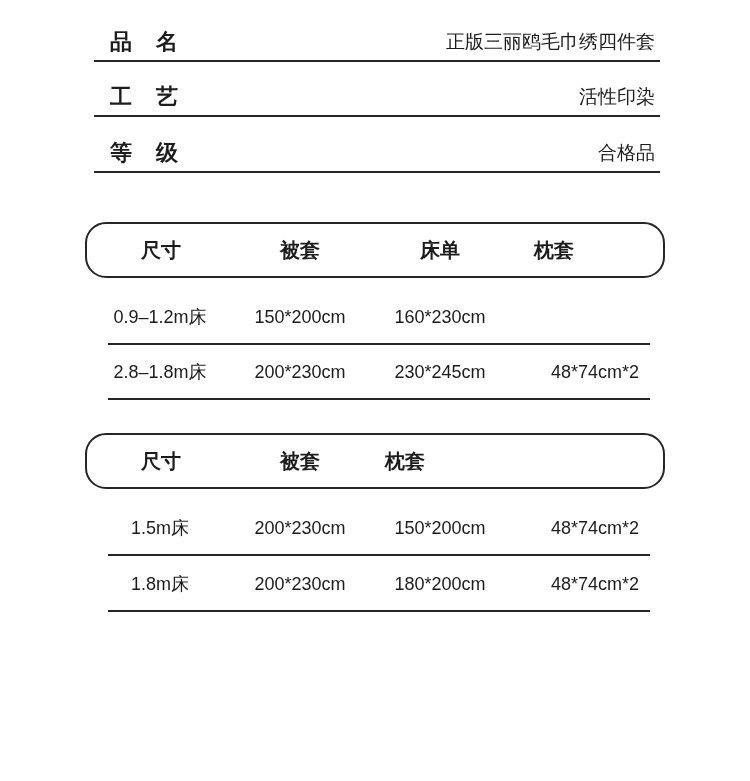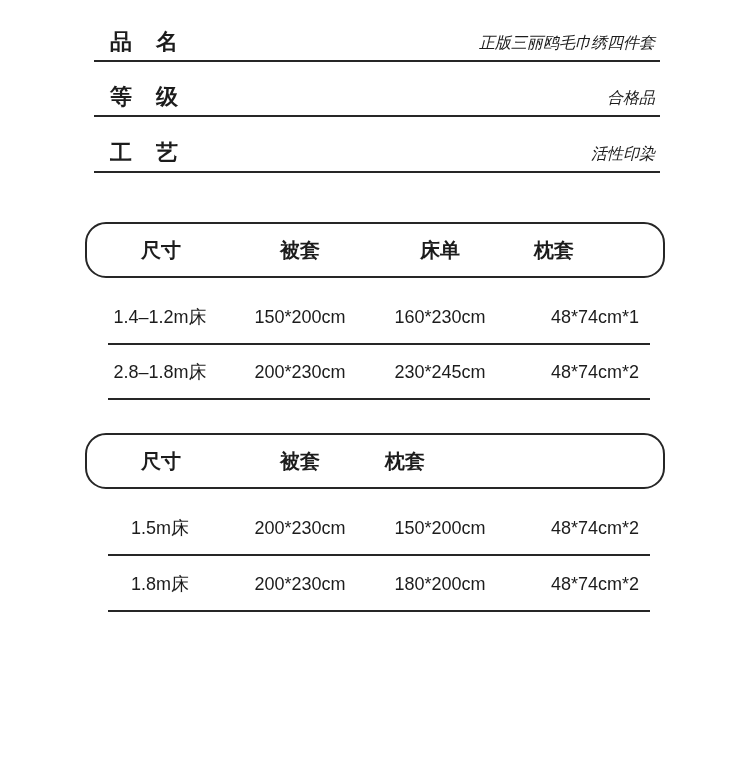--- a/index.html
+++ b/index.html
@@ -34,24 +34,23 @@
     justify-content:space-between;
     padding:0 5px 7px 16px;
   }
   .spec-label{
     font-size:22px;
     font-weight:700;
     line-height:1;
     letter-spacing:1px;
   }
   .spec-value{
-    font-size:16px;
+    font-size:19px;
     line-height:1;
     padding-bottom:2px;
-    font-style:italic;
   }
 
   
   .size-table{
     margin-left:85px;
     width:580px;
   }
   .size-table.t1{ margin-top:49px; }
   .size-table.t2{ margin-top:33px; }
 
@@ -99,42 +98,41 @@
 <body>
 
 <div class="canvas">
 
   <section class="specs">
     <div class="spec-row">
       <span class="spec-label">品　名</span>
       <span class="spec-value">正版三丽鸥毛巾绣四件套</span>
     </div>
     <div class="spec-row">
+      <span class="spec-label">工　艺</span>
+      <span class="spec-value">活性印染</span>
+    </div>
+    <div class="spec-row">
       <span class="spec-label">等　级</span>
       <span class="spec-value">合格品</span>
-    </div>
-    <div class="spec-row">
-      <span class="spec-label">工　艺</span>
-      <span class="spec-value">活性印染</span>
     </div>
   </section>
 
   <section class="size-table t1">
     <div class="pill">
       <span class="hc c1">尺寸</span>
       <span class="hc c2">被套</span>
       <span class="hc c3">床单</span>
       <span class="hc c4">枕套</span>
     </div>
     <div class="rows">
       <div class="trow">
-        <span class="tc c1">1.4–1.2m床</span>
+        <span class="tc c1">0.9–1.2m床</span>
         <span class="tc c2">150*200cm</span>
         <span class="tc c3">160*230cm</span>
-        <span class="tc c4">48*74cm*1</span>
       </div>
       <div class="trow">
         <span class="tc c1">2.8–1.8m床</span>
         <span class="tc c2">200*230cm</span>
         <span class="tc c3">230*245cm</span>
         <span class="tc c4">48*74cm*2</span>
       </div>
     </div>
   </section>
 

